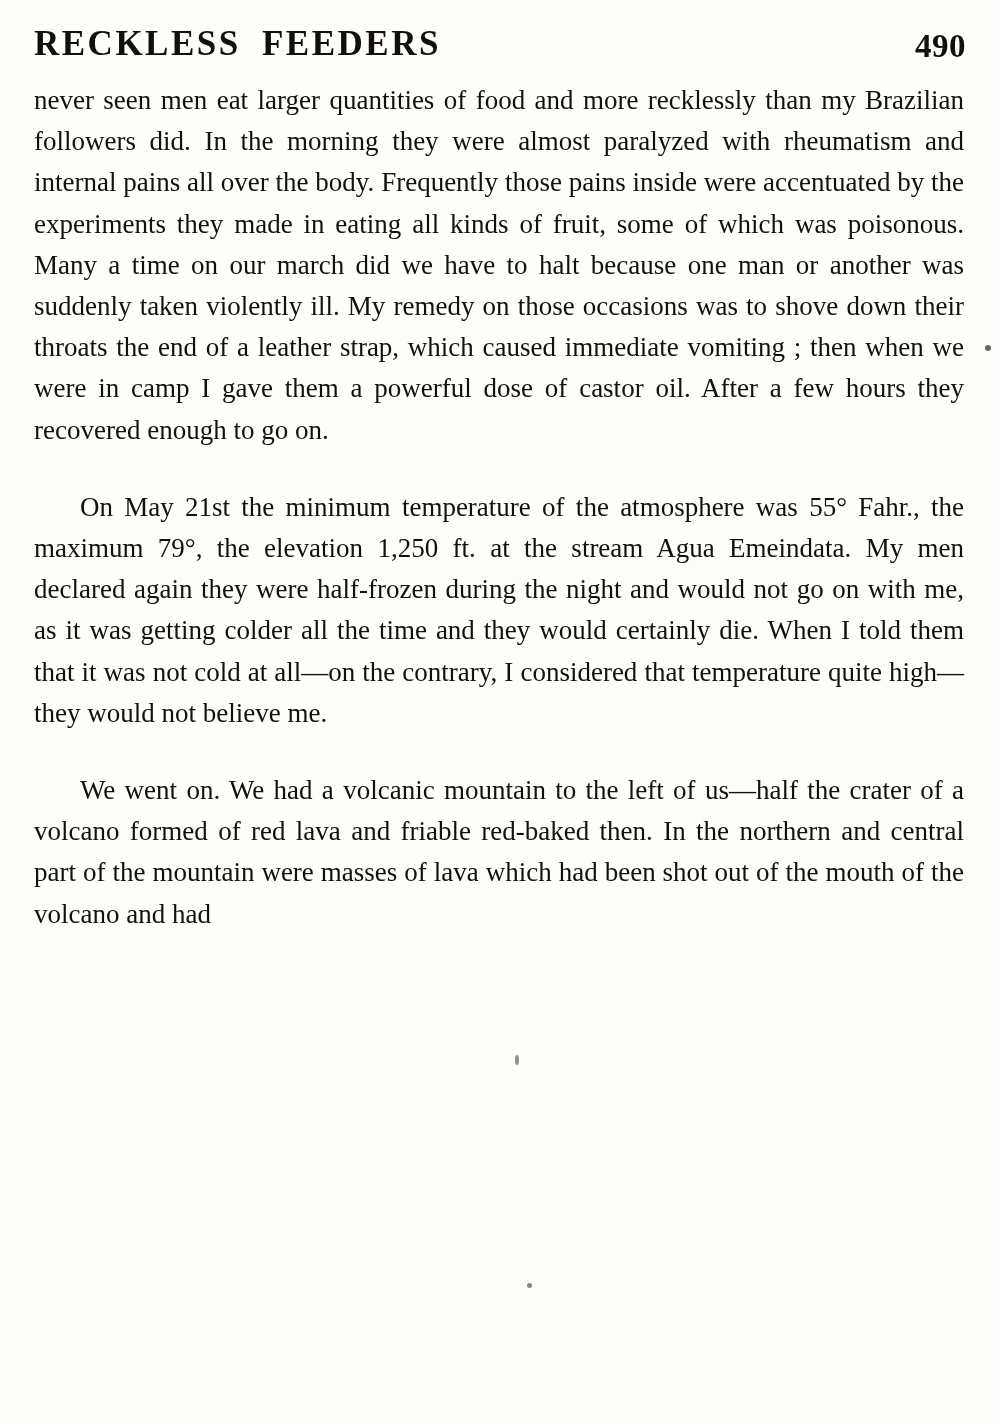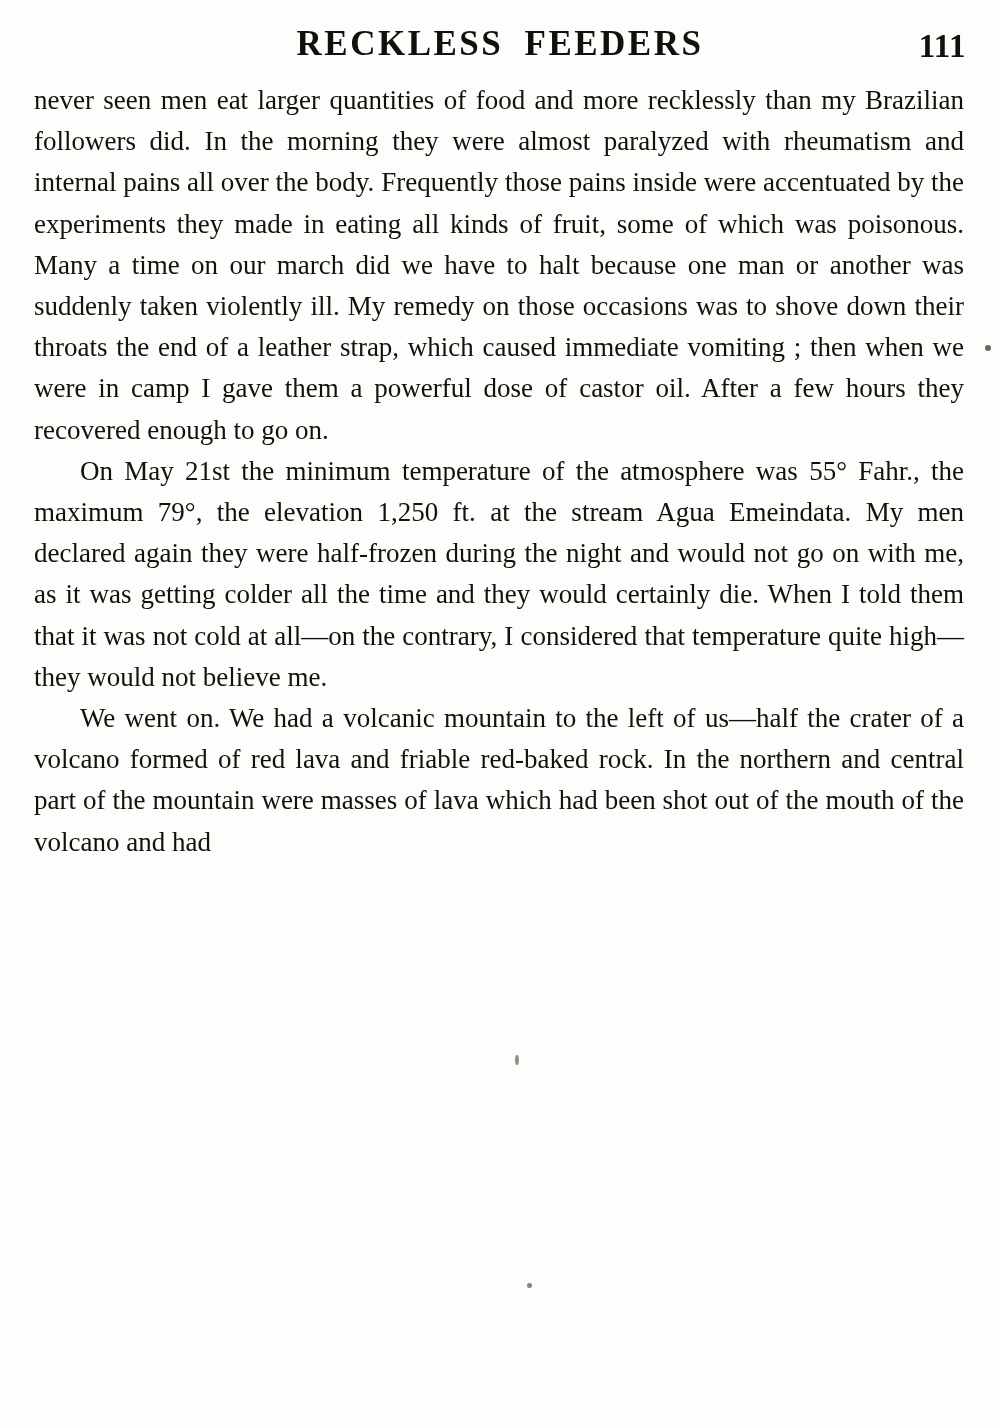--- a/index.html
+++ b/index.html
@@ -19,21 +19,20 @@
   .header {
     position: relative;
     height: 62px;
     margin: 18px 34px 0 34px;
   }
   .running-head {
     position: absolute;
     left: 0;
     right: 0;
     top: 6px;
-    text-align: center;
     font-size: 35px;
     letter-spacing: 2.5px;
     font-weight: 700;
     color: #120f0c;
     word-spacing: 10px;
   }
   .folio {
     position: absolute;
     right: 0;
     top: 10px;
@@ -48,43 +47,44 @@
     line-height: 41.2px;
     text-align: justify;
     text-justify: inter-word;
     color: #14100c;
   }
   .body-text p {
     margin: 0;
   }
   .body-text p.indent {
     text-indent: 46px;
+    margin-top: 36px;
   }
   .speck {
     position: absolute;
     background: #3a332c;
     border-radius: 50%;
   }
   .speck-a { left: 985px; top: 345px; width: 6px; height: 6px; opacity: 0.75; }
   .speck-b { left: 515px; top: 1055px; width: 4px; height: 10px; opacity: 0.55; }
   .speck-c { left: 527px; top: 1283px; width: 5px; height: 5px; opacity: 0.6; }
 </style>
 </head>
 <body>
 
 <div class="page">
 
   <div class="header">
     <div class="running-head">RECKLESS  FEEDERS</div>
-    <div class="folio">111</div>
+    <div class="folio">490</div>
   </div>
 
   <div class="body-text">
     <p>never seen men eat larger quantities of food and more recklessly than my Brazilian followers did.  In the morning they were almost paralyzed with rheumatism and internal pains all over the body.   Frequently those pains inside were accentuated by the experiments they made in eating all kinds of fruit, some of which was poisonous.   Many a time on our march did we have to halt because one man or another was suddenly taken violently ill.   My remedy on those occasions was to shove down their throats the end of a leather strap, which caused immediate vomiting ; then when we were in camp I gave them a powerful dose of castor oil. After a few hours they recovered enough to go on.</p>
     <p class="indent">On May 21st the minimum temperature of the atmosphere was 55° Fahr., the maximum 79°, the elevation 1,250 ft. at the stream Agua Emeindata.   My men declared again they were half-frozen during the night and would not go on with me, as it was getting colder all the time and they would certainly die.   When I told them that it was not cold at all—on the contrary, I considered that temperature quite high—they would not believe me.</p>
-    <p class="indent">We went on.   We had a volcanic mountain to the left of us—half the crater of a volcano formed of red lava and friable red-baked rock.   In the northern and central part of the mountain were masses of lava which had been shot out of the mouth of the volcano and had</p>
+    <p class="indent">We went on.   We had a volcanic mountain to the left of us—half the crater of a volcano formed of red lava and friable red-baked then.   In the northern and central part of the mountain were masses of lava which had been shot out of the mouth of the volcano and had</p>
   </div>
 
   <span class="speck speck-a"></span>
   <span class="speck speck-b"></span>
   <span class="speck speck-c"></span>
 
 </div>
 
 </body></html>

